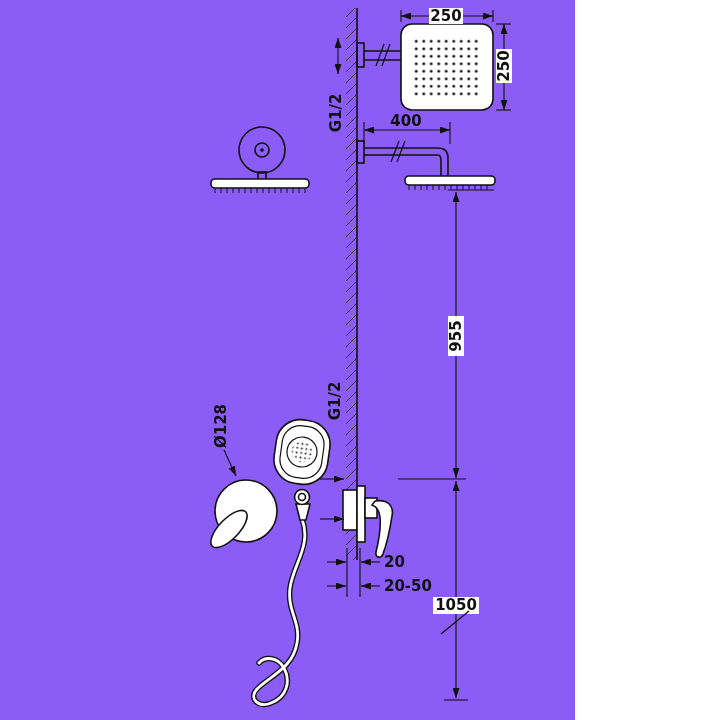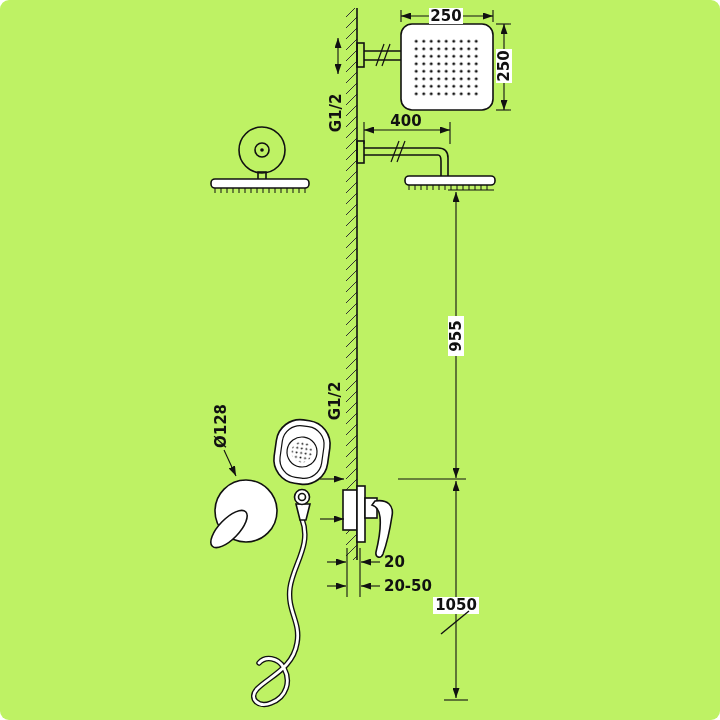--- a/index.html
+++ b/index.html
@@ -1,16 +1,16 @@
 <!DOCTYPE html>
 <html><head>
 <meta charset="utf-8">
 <style>
   html,body{margin:0;padding:0;background:#ffffff;}
-  .page{width:720px;height:720px;position:relative;background:#bef264;overflow:hidden;border-radius:9px;}
+  .page{width:575px;height:720px;position:relative;background:#8b5cf6;overflow:hidden;}
   svg{display:block;}
   text{font-family:"DejaVu Sans","Liberation Sans",sans-serif;font-weight:700;font-size:15px;fill:#111;}
 </style>
 </head>
 <body>
 
 <div class="page">
 <svg width="720" height="720" viewBox="0 0 720 720">
   <defs>
     <marker id="arr" viewBox="0 0 10 7" refX="10" refY="3.5" markerWidth="10" markerHeight="7" markerUnits="userSpaceOnUse" orient="auto-start-reverse">

